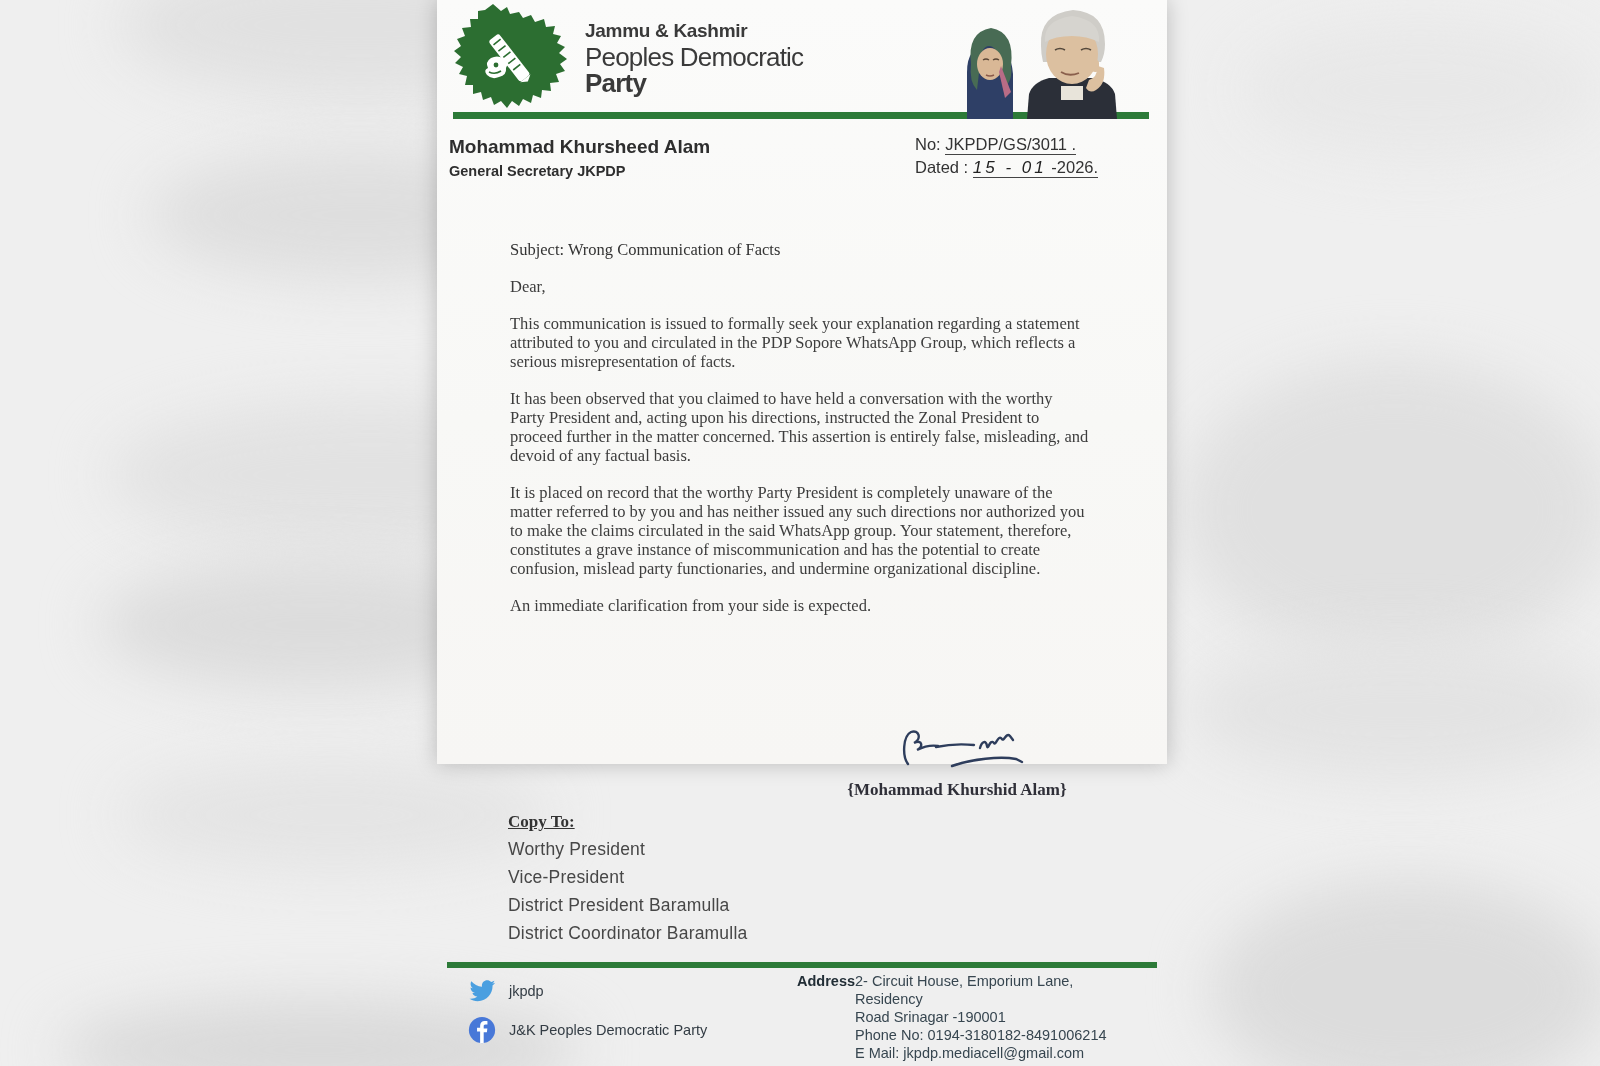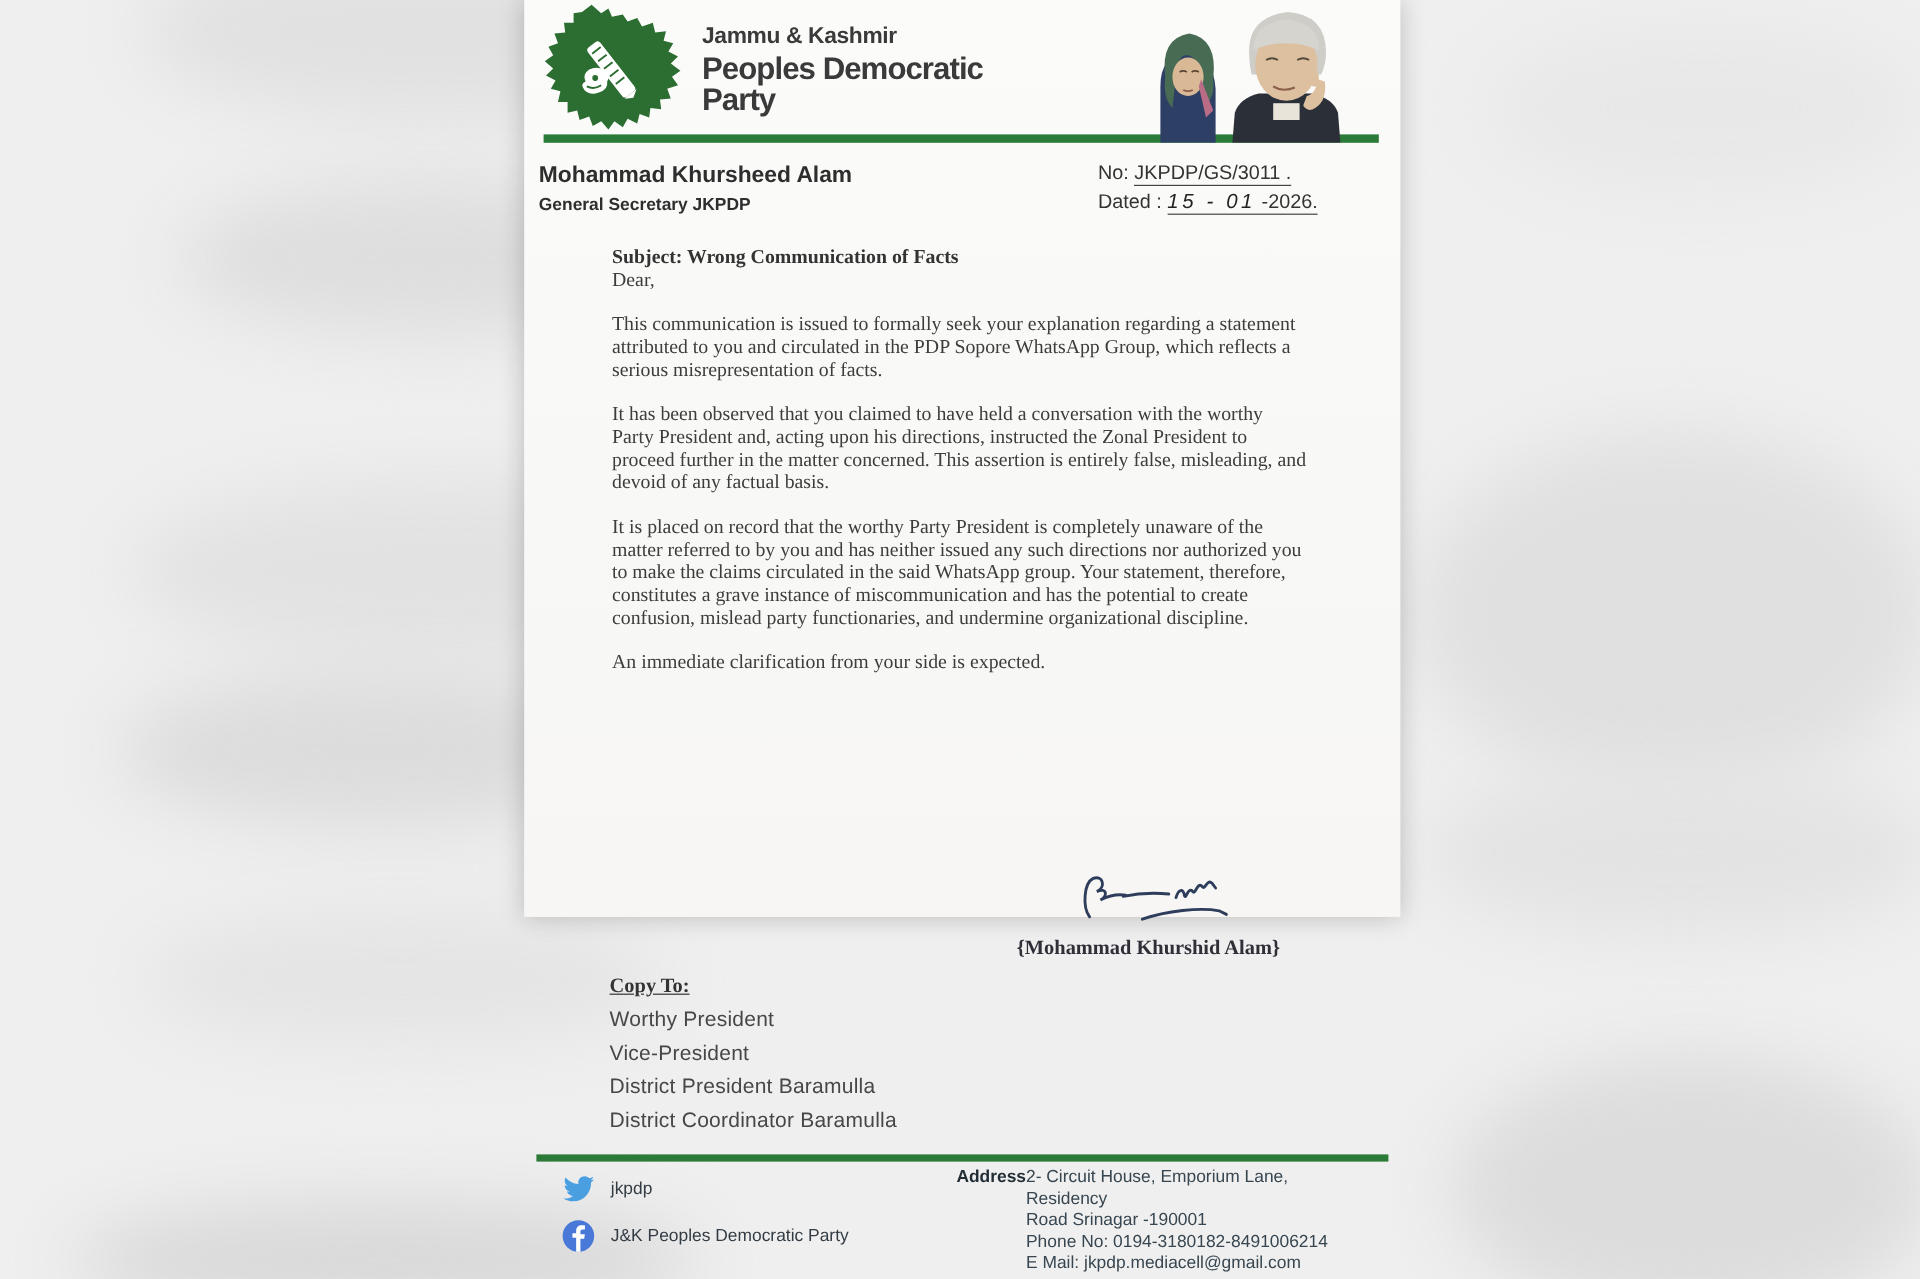--- a/index.html
+++ b/index.html
@@ -13,43 +13,43 @@
   .page {
     position:absolute; left:437px; top:0; width:730px; height:764px;
     background:linear-gradient(180deg,#fbfbfa 0%, #f8f8f6 55%, #f7f6f4 100%);
     box-shadow:0 0 20px rgba(0,0,0,.22);
   }
 
   
   .logo { position:absolute; left:10px; top:2px; width:132px; height:112px; }
   .org-block { position:absolute; left:148px; top:20px; color:#3a3a3a; }
   .org-line1 { font-size:19px; font-weight:bold; letter-spacing:-.3px; }
-  .org-line2 { font-size:26px; font-weight:bold; letter-spacing:-.8px; line-height:26px; margin-top:2px; }
+  .org-line2 { font-size:26px; font-weight:normal; letter-spacing:-.8px; line-height:26px; margin-top:2px; }
   .org-line3 { font-size:26px; font-weight:bold; letter-spacing:-.8px; line-height:26px; }
   .header-rule { position:absolute; left:16px; right:18px; top:112px; height:7px; background:#2c7a38; z-index:1; }
   .photos { position:absolute; right:14px; top:2px; width:200px; height:117px; z-index:2; }
 
   
   .author { position:absolute; left:12px; top:136px; color:#2e2e2e; }
   .author-name { font-size:19px; font-weight:bold; }
   .author-title { font-size:14.5px; font-weight:bold; margin-top:5px; }
   .refbox { position:absolute; left:478px; top:135px; font-size:16.5px; color:#333; width:210px; }
   .ref-row { margin-bottom:4px; white-space:nowrap; }
   .underlined { border-bottom:1.5px solid #444; padding-bottom:1px; }
   .hand { font-style:italic; letter-spacing:3px; font-size:17px; color:#222; }
 
   
   .content {
     position:absolute; left:73px; top:204px; width:580px;
     font-family:"Liberation Serif", serif; font-size:16.5px; line-height:19px; color:#3d3d3d;
   }
   .content p { margin-top:18px; }
   .to-block div { line-height:19px; }
-  .subject { font-weight:bold; color:#333; }
-  .salutation { }
+  .subject { font-weight:normal; margin-top:36px; color:#333; }
+  .salutation { margin-top:18px; }
 
   
   .sig { position:absolute; left:455px; top:722px; width:160px; height:55px; }
   .signatory {
     position:absolute; left:370px; top:780px; width:300px; text-align:center;
     font-family:"Liberation Serif", serif; font-weight:bold; font-size:17px; color:#2f2f38;
   }
 
   
   .copy-block { position:absolute; left:71px; top:812px; }

